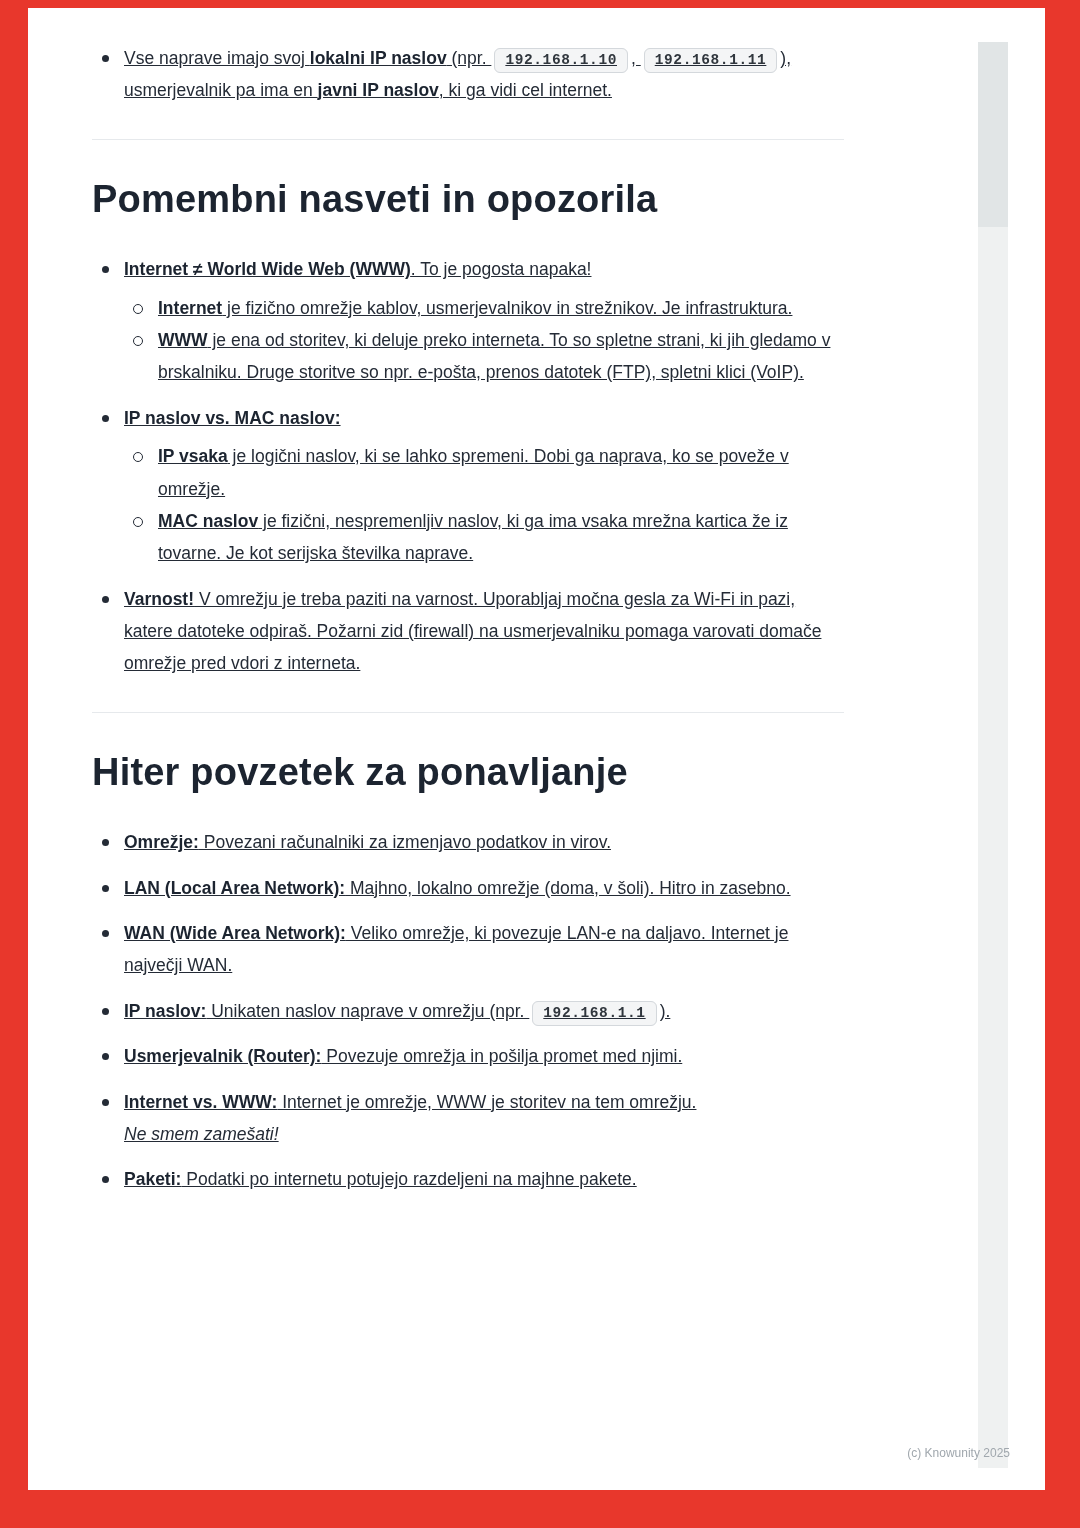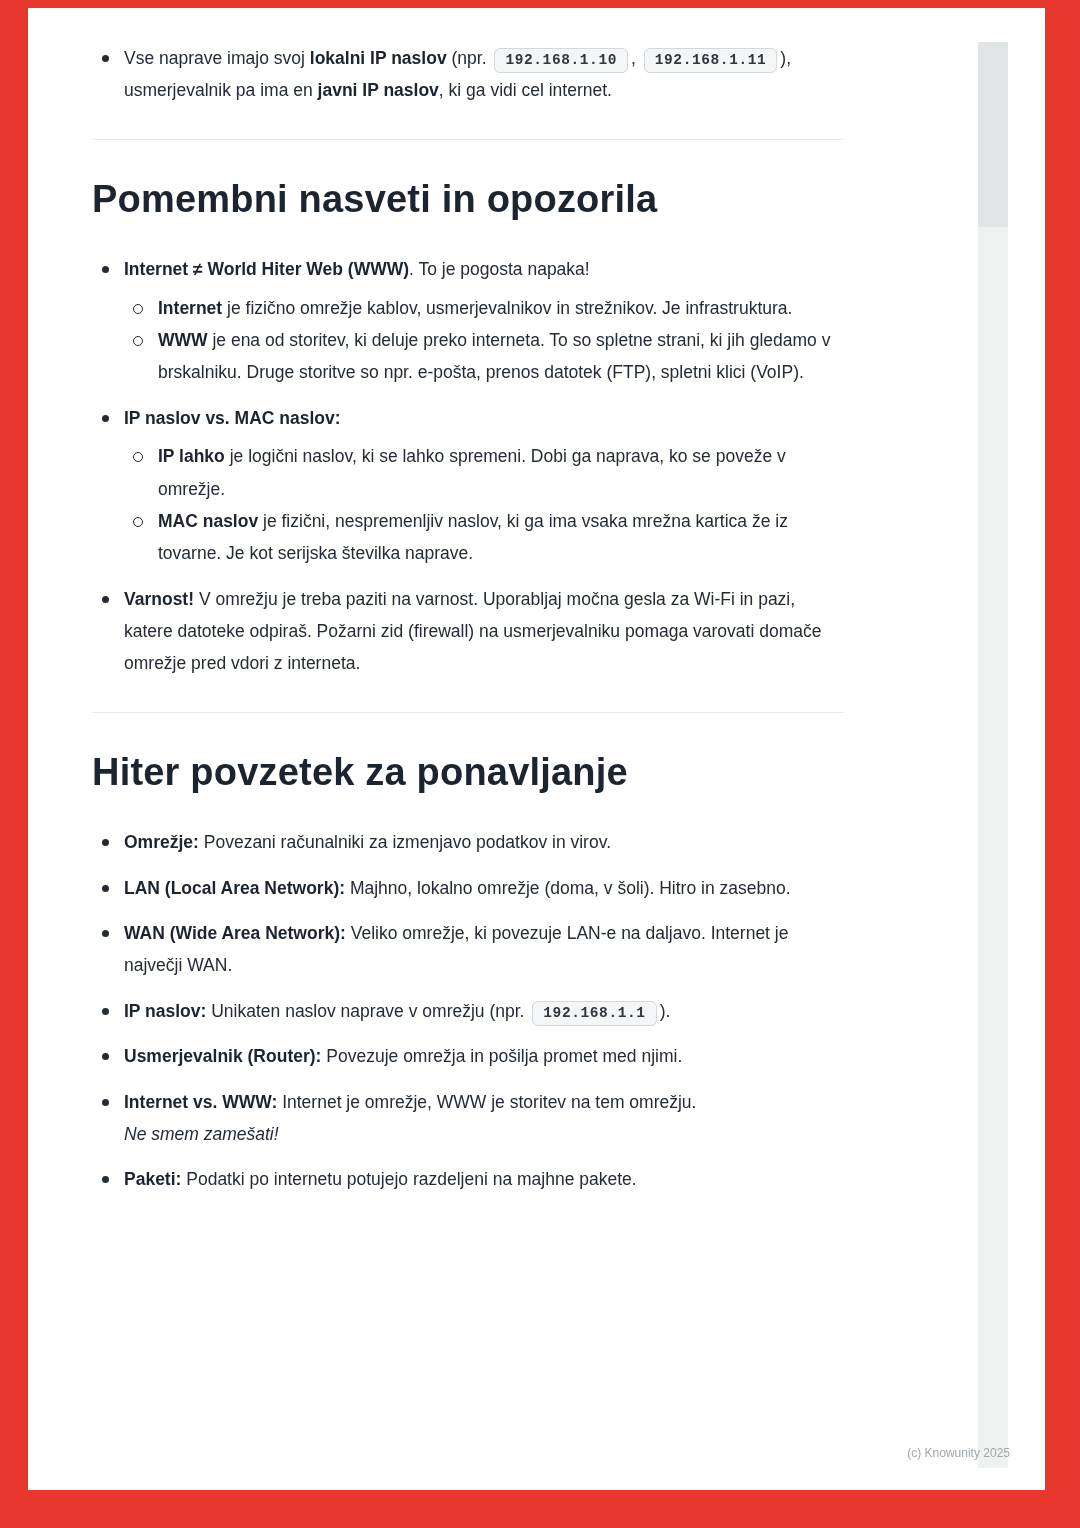--- a/index.html
+++ b/index.html
@@ -32,21 +32,21 @@
     color: var(--heading-color, #1c2430);
     letter-spacing: 0.2px;
     margin: 0 0 30px 0;
     line-height: 1.25;
   }
   hr.section-divider {
     border: none;
     border-top: 1px solid var(--divider-color, #e6e9ec);
     margin: 32px 0 36px 0;
   }
-  ul.toplist { list-style: none; margin: 0 0 13px 0; }
+  ul.toplist { list-style: none; margin: 0 0 13px 0; text-decoration: underline; }
   ul.toplist > li {
     position: relative;
     padding-left: 32px;
     margin-bottom: 13px;
   }
   ul.toplist > li::before {
     content: "";
     position: absolute;
     left: 10px; top: 13px;
     width: 7px; height: 7px;
@@ -107,26 +107,26 @@
 <div class="paper">
   <div class="content">
     <ul class="toplist">
         <li><span>Vse naprave imajo svoj </span><strong>lokalni IP naslov</strong><span> (npr. </span><code class="codechip">192.168.1.10</code><span>, </span><code class="codechip">192.168.1.11</code><span>), usmerjevalnik pa ima en </span><strong>javni IP naslov</strong><span>, ki ga vidi cel internet.</span></li>
       </ul>
 
     <hr class="section-divider">
 
     <h2 class="section-heading">Pomembni nasveti in opozorila</h2>
     <ul class="toplist">
-        <li><strong>Internet ≠ World Hiter Web (WWW)</strong><span>. To je pogosta napaka!</span><ul class="sublist">
+        <li><strong>Internet ≠ World Wide Web (WWW)</strong><span>. To je pogosta napaka!</span><ul class="sublist">
             <li><strong>Internet</strong><span> je fizično omrežje kablov, usmerjevalnikov in strežnikov. Je infrastruktura.</span></li>
             <li><strong>WWW</strong><span> je ena od storitev, ki deluje preko interneta. To so spletne strani, ki jih gledamo v brskalniku. Druge storitve so npr. e-pošta, prenos datotek (FTP), spletni klici (VoIP).</span></li>
           </ul></li>
         <li><strong>IP naslov vs. MAC naslov:</strong><ul class="sublist">
-            <li><strong>IP lahko</strong><span> je logični naslov, ki se lahko spremeni. Dobi ga naprava, ko se poveže v omrežje.</span></li>
+            <li><strong>IP vsaka</strong><span> je logični naslov, ki se lahko spremeni. Dobi ga naprava, ko se poveže v omrežje.</span></li>
             <li><strong>MAC naslov</strong><span> je fizični, nespremenljiv naslov, ki ga ima vsaka mrežna kartica že iz tovarne. Je kot serijska številka naprave.</span></li>
           </ul></li>
         <li><strong>Varnost!</strong><span> V omrežju je treba paziti na varnost. Uporabljaj močna gesla za Wi-Fi in pazi, katere datoteke odpiraš. Požarni zid (firewall) na usmerjevalniku pomaga varovati domače omrežje pred vdori z interneta.</span></li>
       </ul>
 
     <hr class="section-divider">
 
     <h2 class="section-heading">Hiter povzetek za ponavljanje</h2>
     <ul class="toplist">
         <li><strong>Omrežje:</strong><span> Povezani računalniki za izmenjavo podatkov in virov.</span></li>

